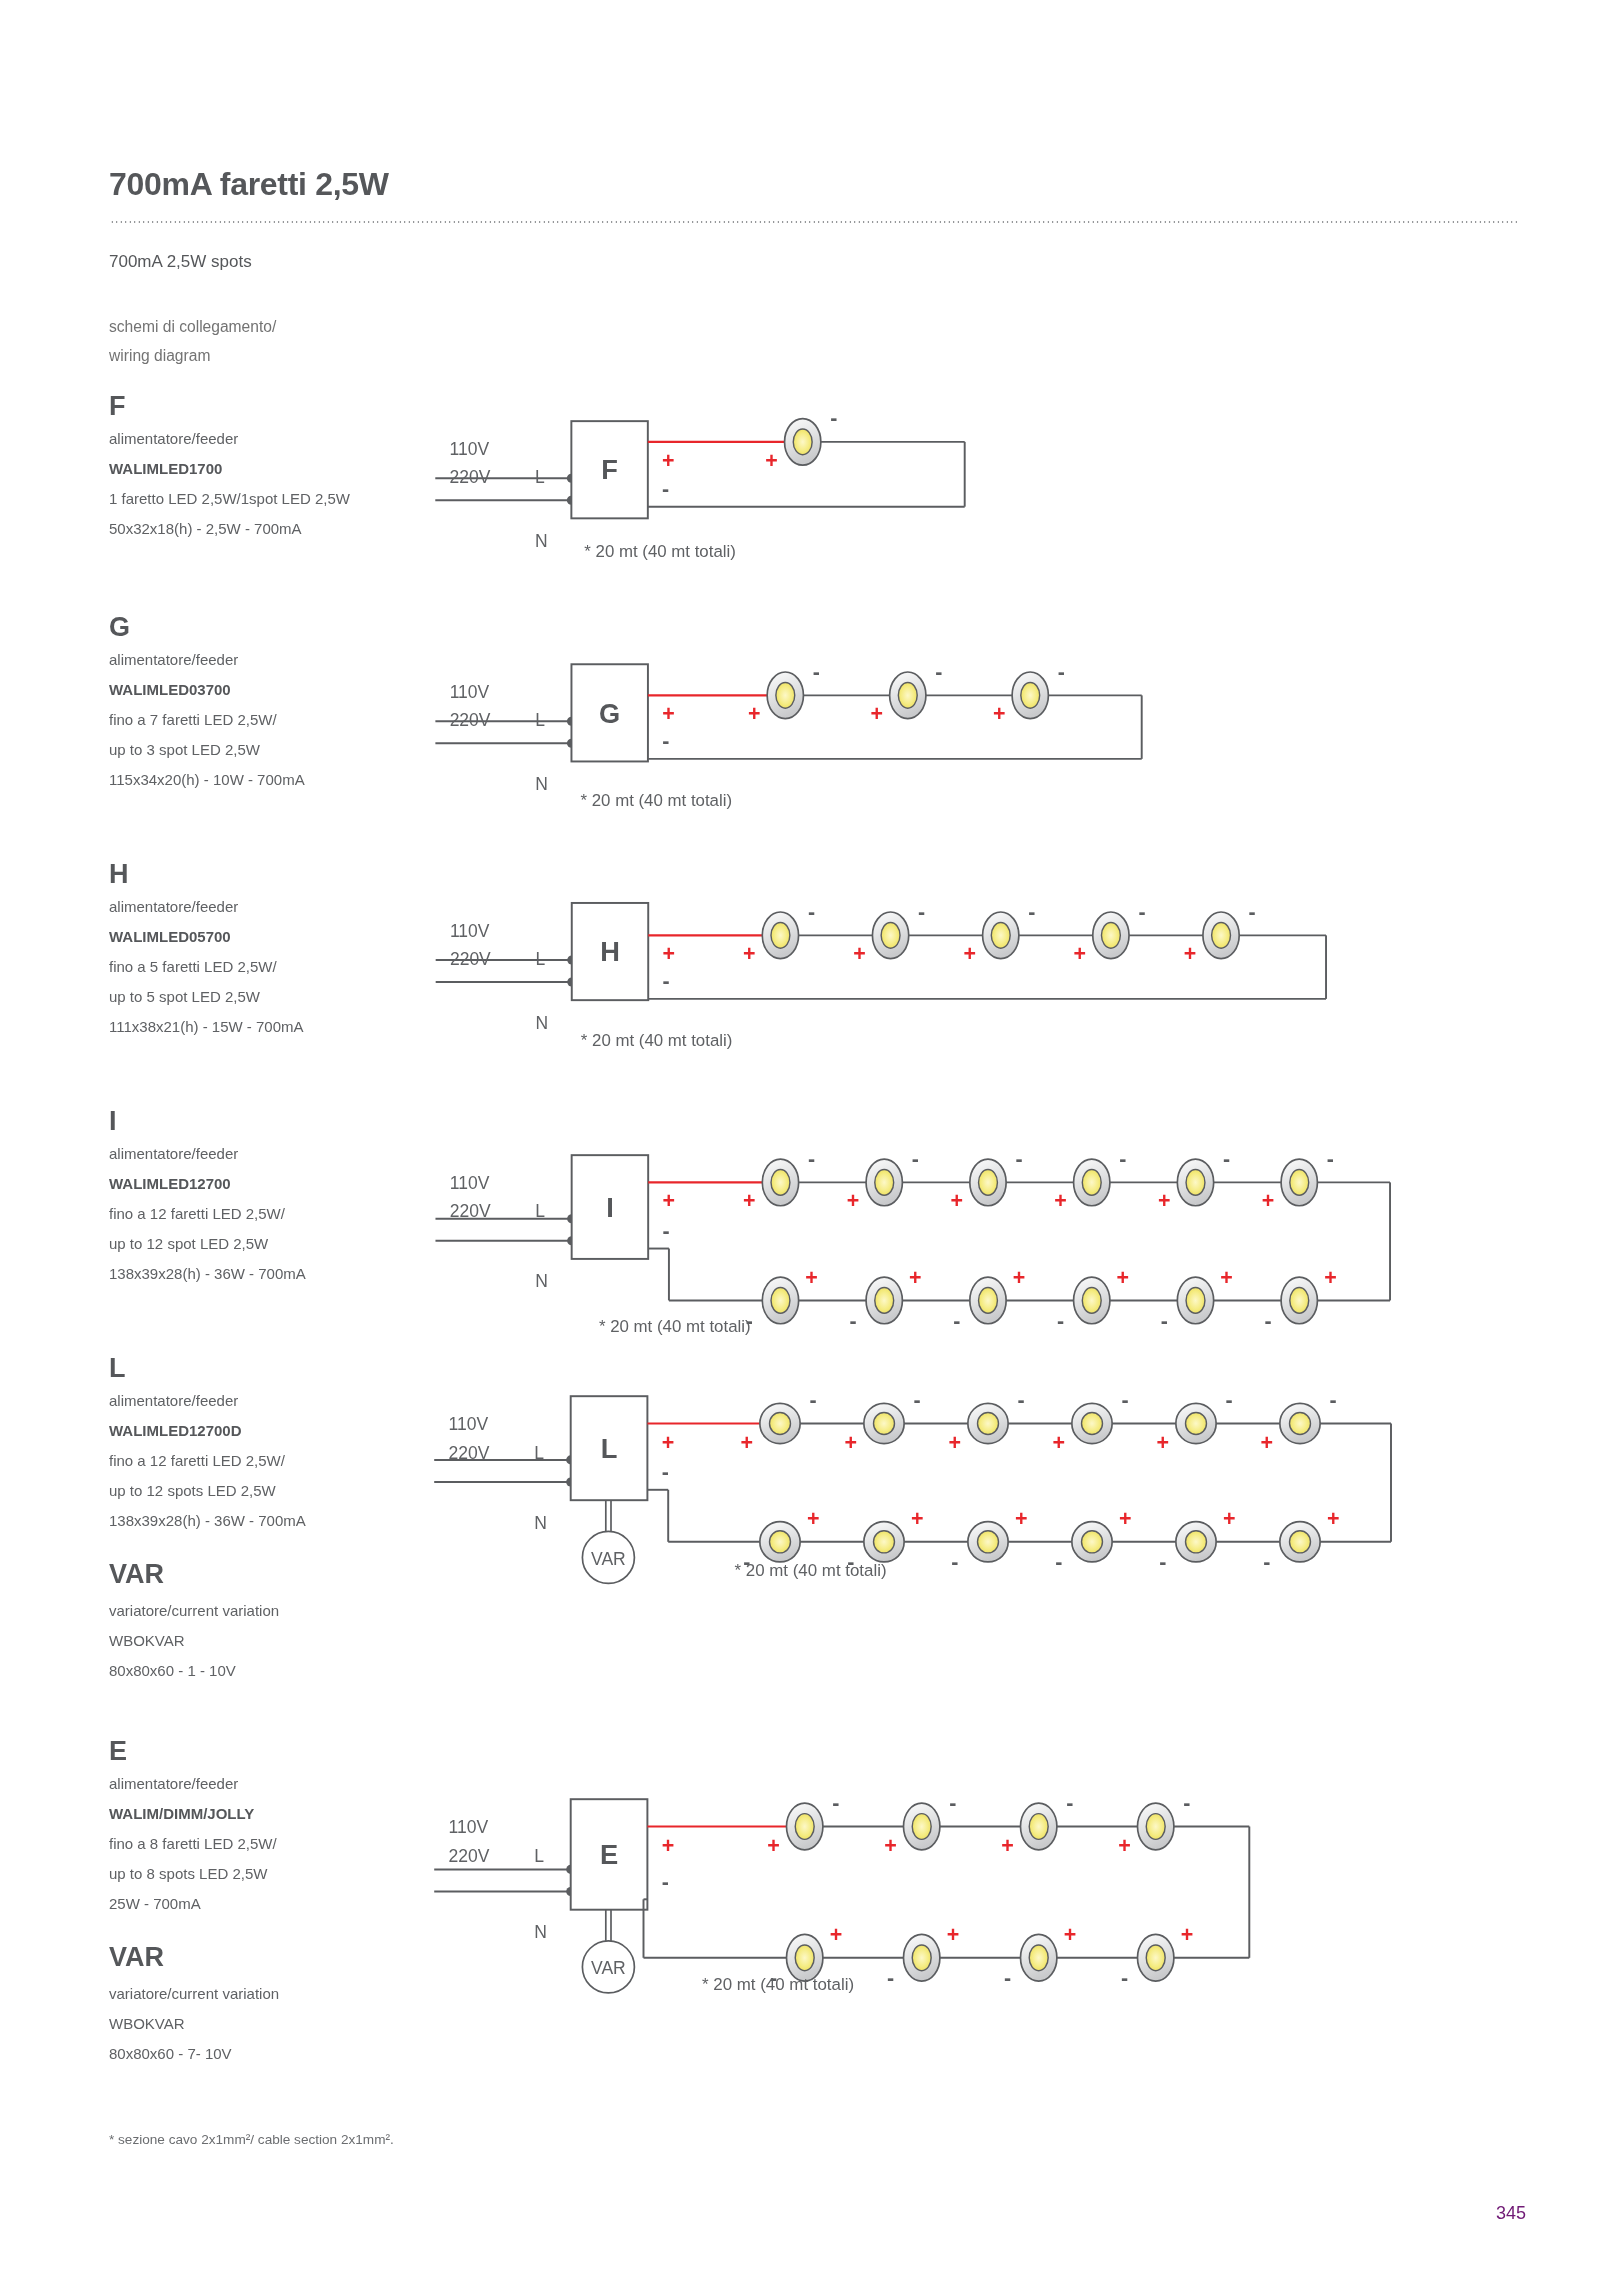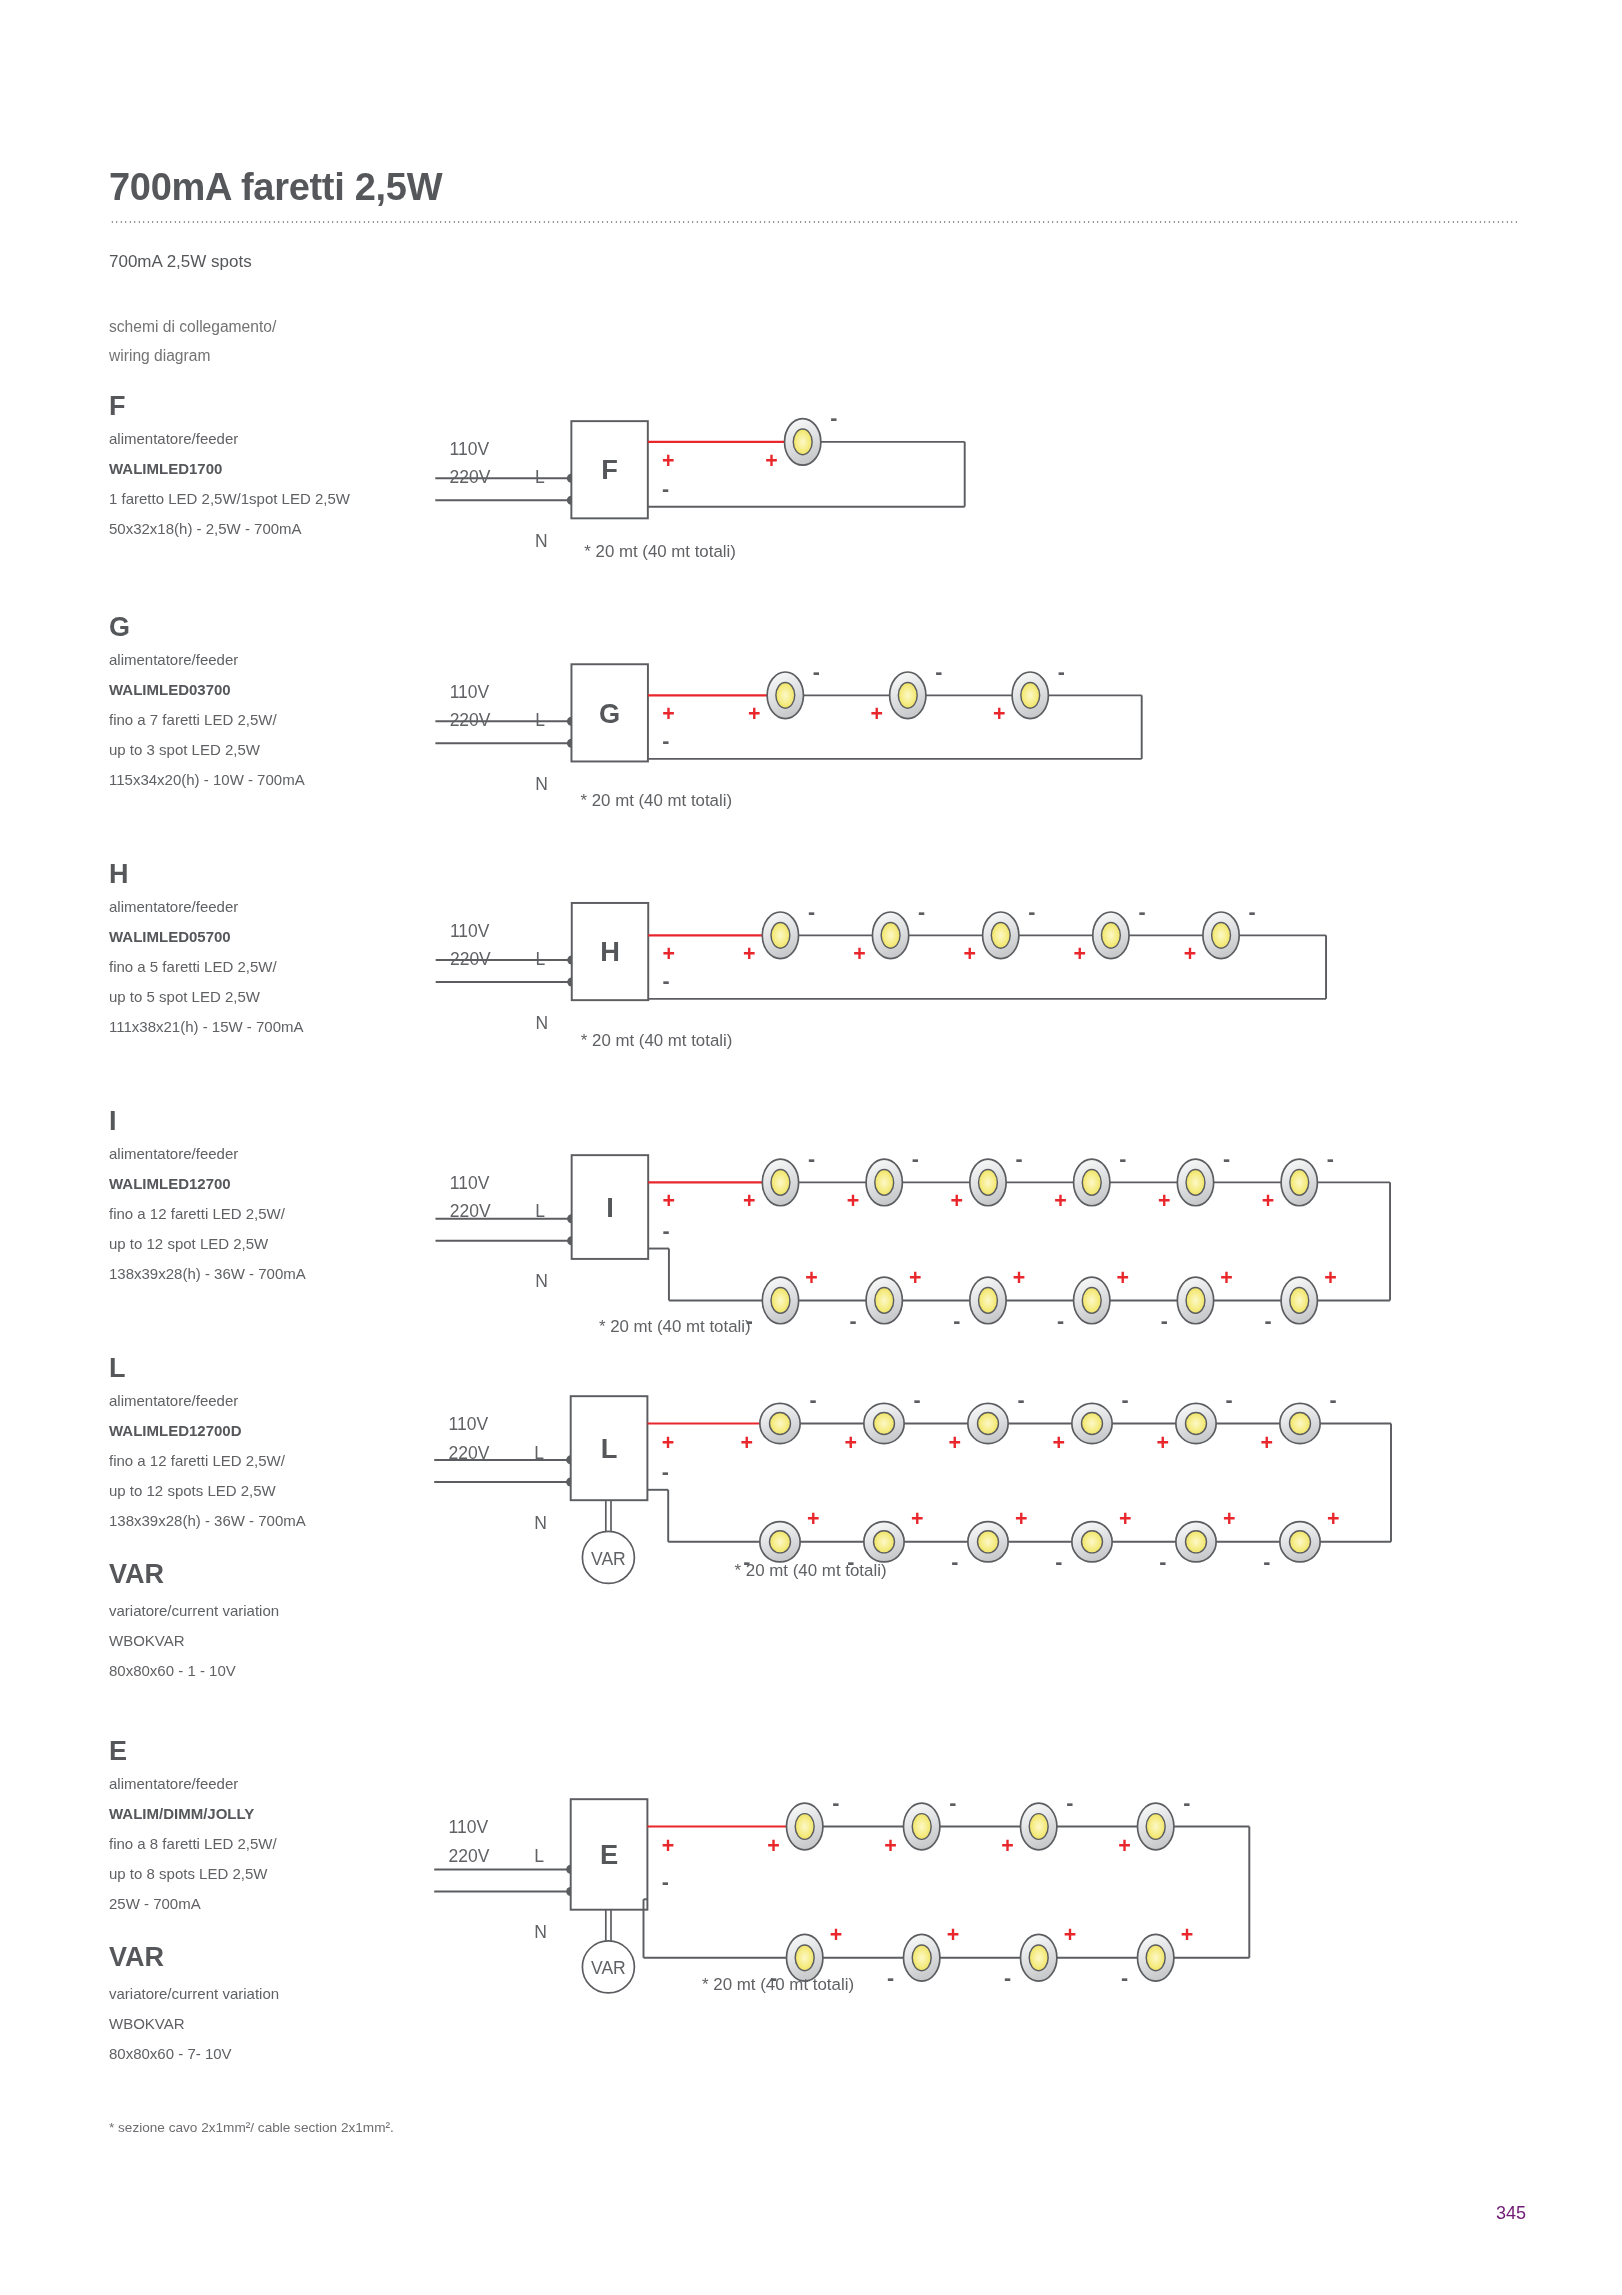--- a/index.html
+++ b/index.html
@@ -6,21 +6,21 @@
   body{
     width:1623px;height:2295px;background:#ffffff;
     font-family:"Liberation Sans","DejaVu Sans",sans-serif;
     color:#5b5d60;-webkit-font-smoothing:antialiased;
   }
   .page{position:relative;width:1623px;height:2295px;}
 
   
   .title{
     position:absolute;left:109px;top:166px;
-    font-size:38px;font-weight:bold;color:#55575a;letter-spacing:-0.3px;
+    font-size:32px;font-weight:bold;color:#55575a;letter-spacing:-0.3px;
   }
   .rule{
     position:absolute;left:110px;top:221px;width:1407px;height:1.9px;
     background-image:radial-gradient(circle,#6e7073 0.7px,rgba(0,0,0,0) 0.8px);
     background-size:4.5px 1.9px;background-repeat:repeat-x;
   }
   .subtitle{
     position:absolute;left:109px;top:252px;
     font-size:17px;font-weight:normal;color:#55575a;
   }
@@ -34,21 +34,21 @@
   .sect .letter{font-size:27px;font-weight:bold;color:#55575a;line-height:35px;}
   .sect .ln{font-size:15px;line-height:30px;color:#5f6164;white-space:nowrap;}
   .sect .ln.b{font-weight:bold;color:#55575a;}
   .sect .varhead{font-size:27px;font-weight:bold;color:#55575a;line-height:43px;margin-top:17px;}
 
   
   .diagram{position:absolute;}
   .diagram svg{display:block;overflow:visible;}
 
   
-  .note{position:absolute;left:109px;font-size:13.6px;color:#6b6d70;white-space:nowrap;}
+  .note{position:absolute;left:109px;font-size:13.6px;color:#6b6d70;white-space:nowrap;margin-top:12px;}
   .pageno{position:absolute;left:1496px;top:2203px;font-size:18px;color:#701a75;}
 </style>
 </head>
 <body>
 
 <div class="page">
 
   <div class="title">700mA faretti 2,5W</div>
   <div class="rule"></div>
   <div class="subtitle">700mA 2,5W spots</div>

